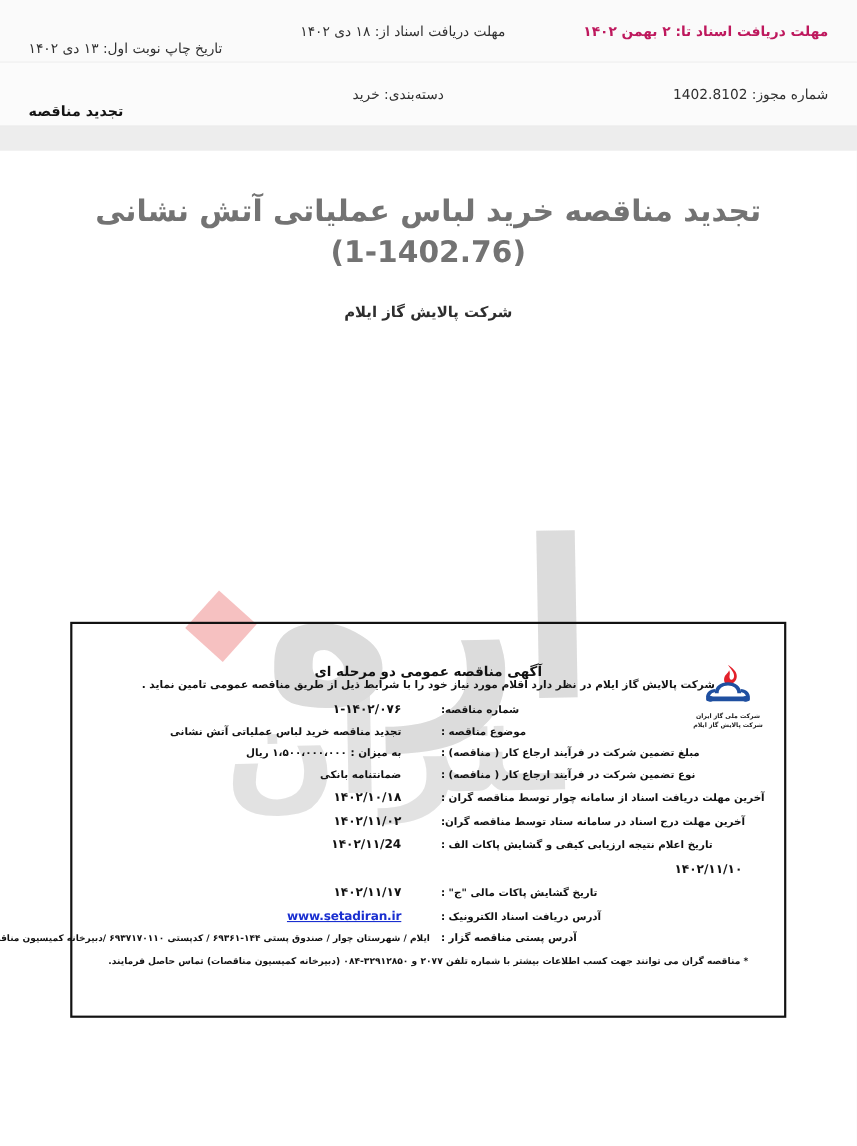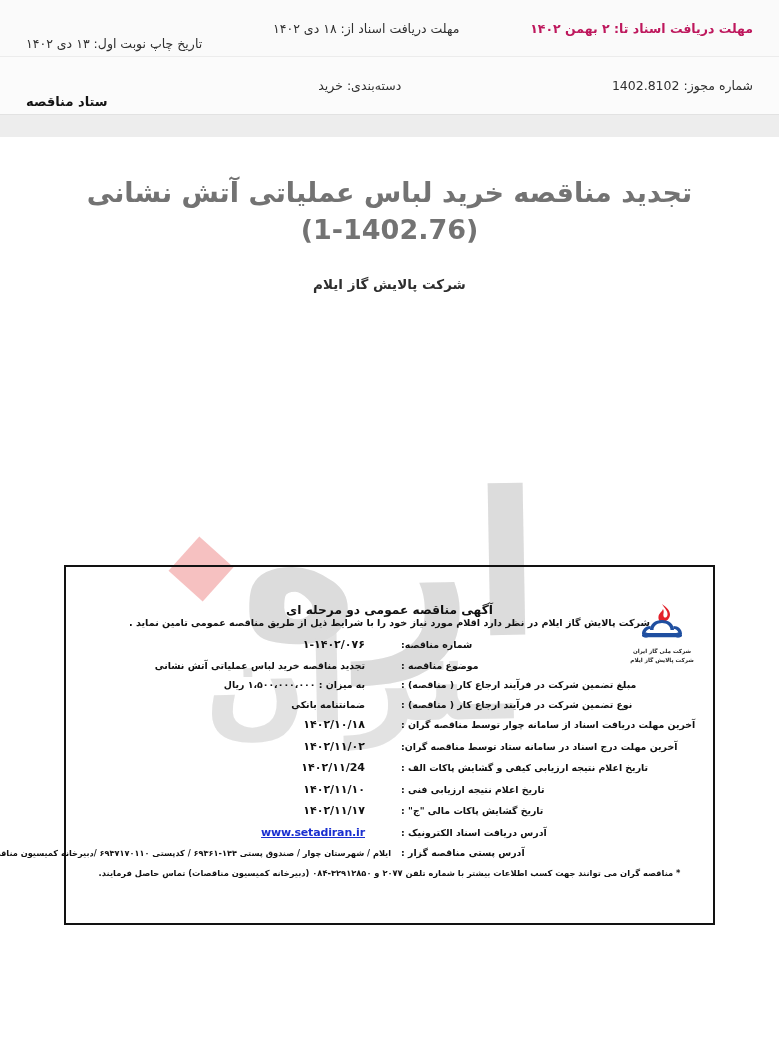--- a/index.html
+++ b/index.html
@@ -204,21 +204,21 @@
 
   <div class="meta-card">
     <div class="meta-row r1">
       <div class="meta-cell c3 strongish">مهلت دریافت اسناد تا: ۲ بهمن ۱۴۰۲</div>
       <div class="meta-cell c2">مهلت دریافت اسناد از: ۱۸ دی ۱۴۰۲</div>
       <div class="meta-cell c1">تاریخ چاپ نوبت اول: ۱۳ دی ۱۴۰۲</div>
     </div>
     <div class="meta-row r2">
       <div class="meta-cell c3">شماره مجوز: 1402.8102</div>
       <div class="meta-cell c2">دسته‌بندی: خرید</div>
-      <div class="meta-cell c1 bold">ستاد مناقصه</div>
+      <div class="meta-cell c1 bold">تجدید مناقصه</div>
     </div>
   </div>
 
   <div class="gap"></div>
 
   <div class="sheet">
 
     <div class="watermark">
       <div class="wm-text">اره</div>
       <div class="wm-text2">ـتران</div>
@@ -281,21 +281,20 @@
             <div class="label">آخرین مهلت درج اسناد در سامانه ستاد توسط مناقصه گران:</div>
             <div class="value num">۱۴۰۲/۱۱/۰۲</div>
           </div>
 
           <div class="nrow">
             <div class="label">تاریخ  اعلام نتیجه ارزیابی کیفی  و گشایش پاکات الف :</div>
             <div class="value num">۱۴۰۲/۱۱/24</div>
           </div>
 
           <div class="nrow">
-            <div class="label">تاریخ اعلام نتیجه ارزیابی فنی :</div>
             <div class="value num">۱۴۰۲/۱۱/۱۰</div>
           </div>
 
           <div class="nrow">
             <div class="label">تاریخ گشایش پاکات مالی "ج" :</div>
             <div class="value num">۱۴۰۲/۱۱/۱۷</div>
           </div>
 
           <div class="nrow">
             <div class="label">آدرس دریافت اسناد الکترونیک :</div>

